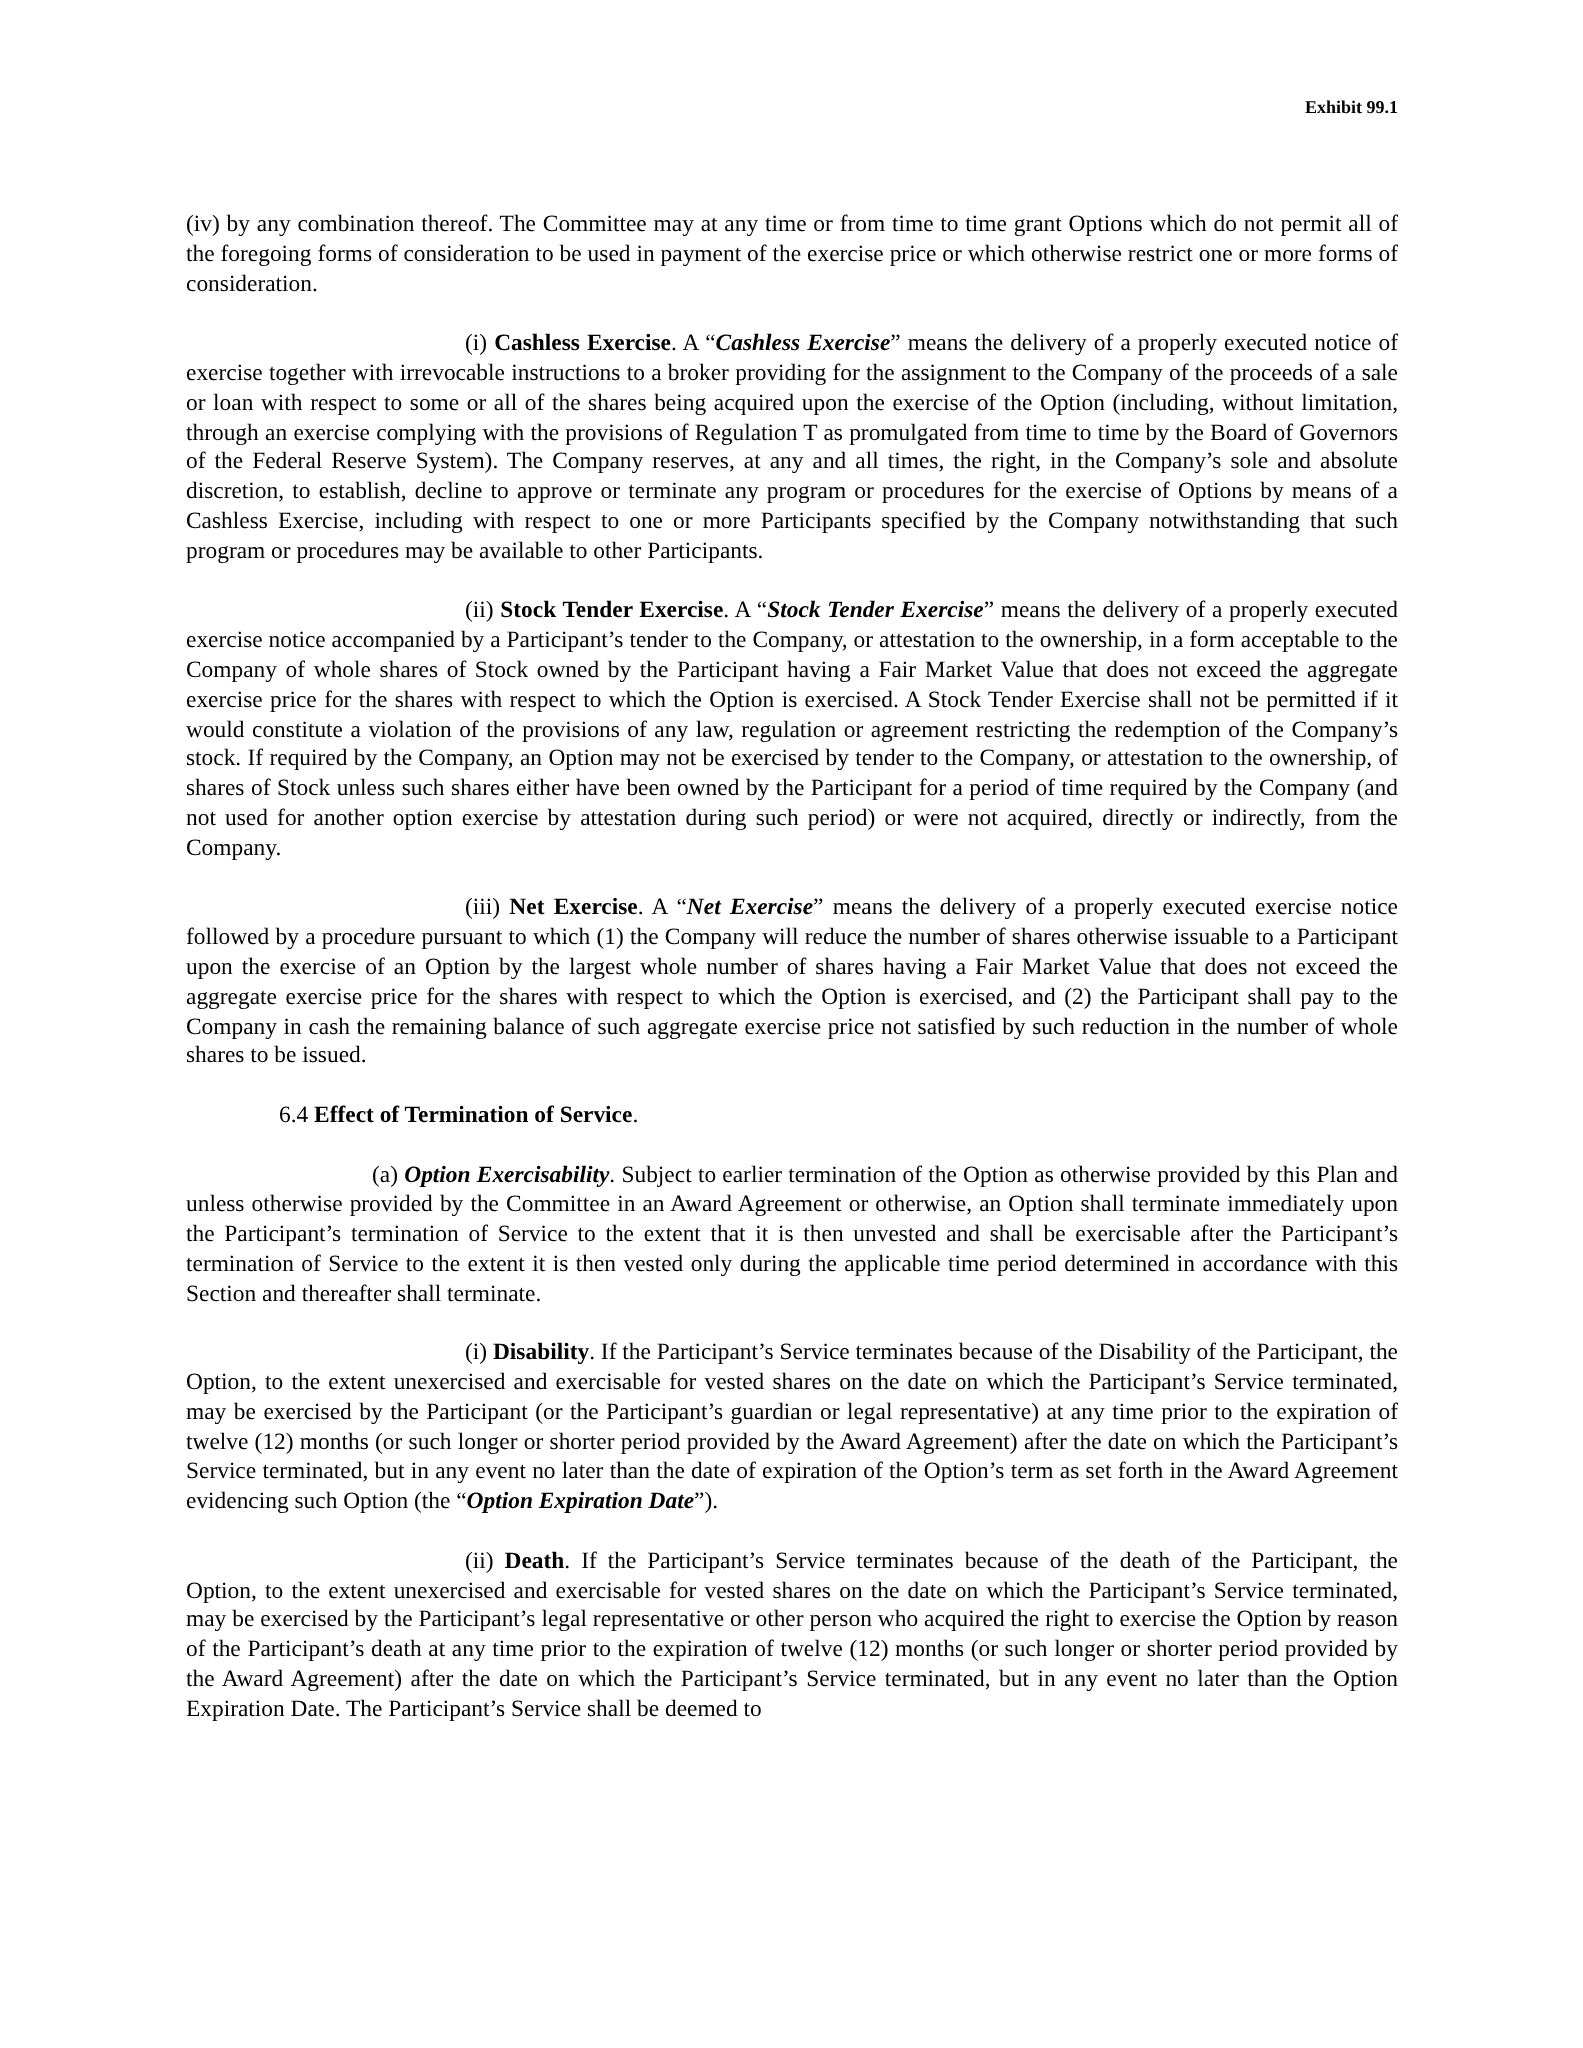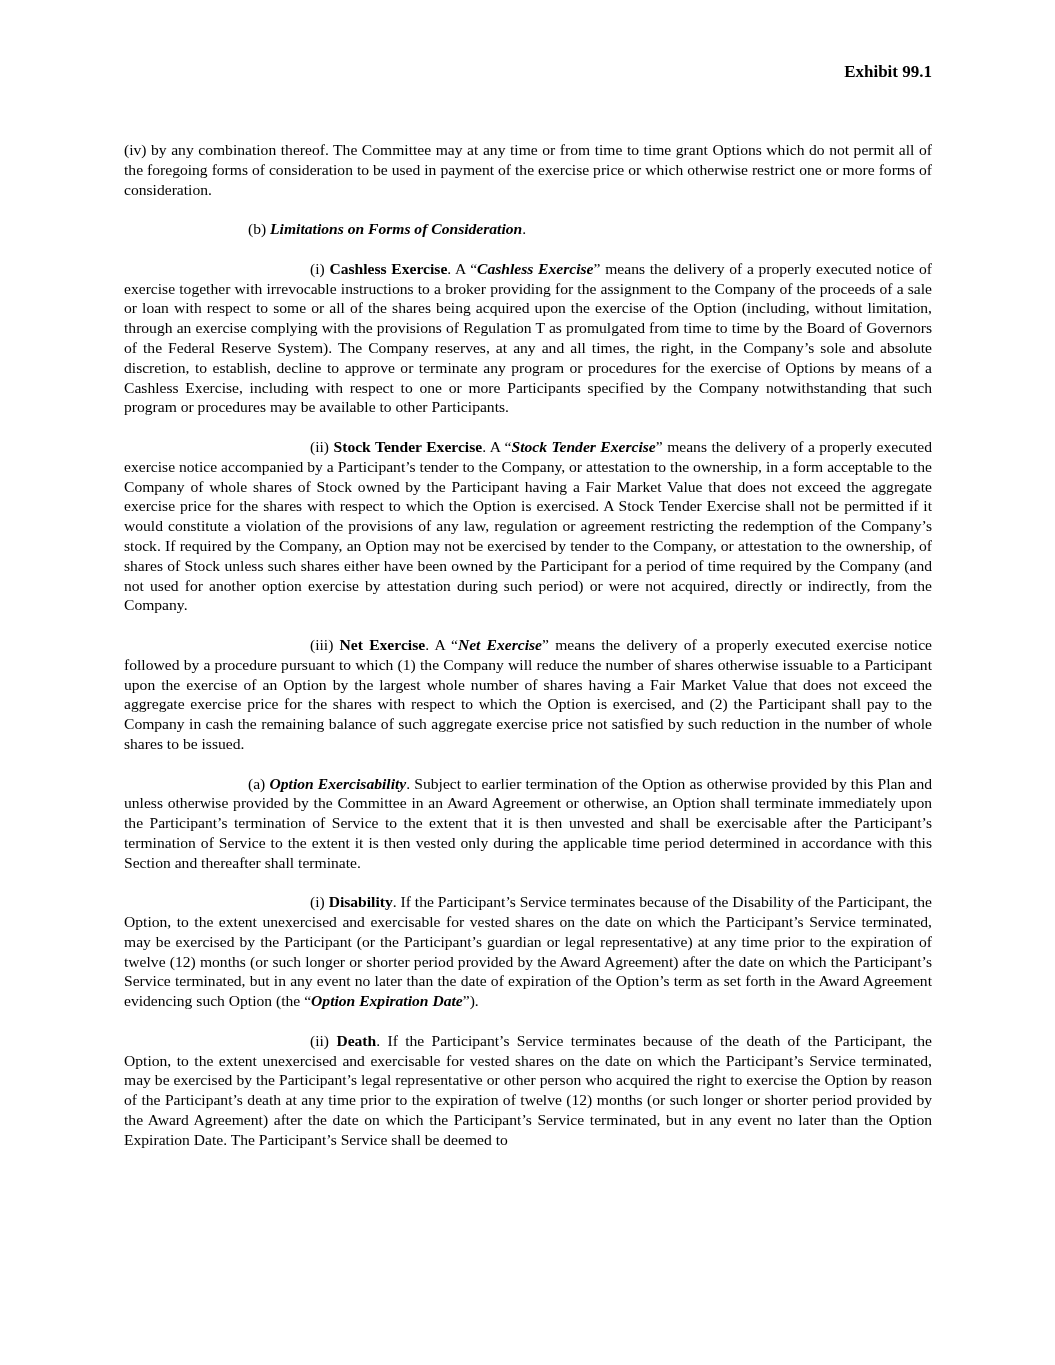--- a/index.html
+++ b/index.html
@@ -21,21 +21,21 @@
     top: 0;
     width: 808px;
     font-size: 15.6px;
     line-height: 19.8px;
   }
   .exhibit {
     position: absolute;
     top: 62px;
     right: 0;
     font-weight: bold;
-    font-size: 17px;
+    font-size: 12px;
   }
   p {
     margin: 0 0 19.8px 0;
     text-align: justify;
   }
   .flow { position: absolute; top: 140px; left: 0; width: 808px; }
   .ind1 { text-indent: 62px; }
   .ind2 { text-indent: 124px; }
   .ind3 { text-indent: 186px; }
   b { font-weight: bold; }
@@ -44,28 +44,28 @@
 </head>
 <body>
 
 <div class="page">
   <div class="exhibit">Exhibit 99.1</div>
 
   <div class="flow">
 
     <p><span>(iv) by any combination thereof. The Committee may at any time or from time to time grant Options which do not permit all of the foregoing forms of consideration to be used in payment of the exercise price or which otherwise restrict one or more forms of consideration.</span></p>
 
-    <p class="ind2"><span>(b) </span><span class="bi">Limitations on Forms of Consideration</span><span>.</span></p>
 
     <p class="ind3"><span>(i) </span><b>Cashless Exercise</b><span>. A “</span><span class="bi">Cashless Exercise</span><span>” means the delivery of a properly executed notice of exercise together with irrevocable instructions to a broker providing for the assignment to the Company of the proceeds of a sale or loan with respect to some or all of the shares being acquired upon the exercise of the Option (including, without limitation, through an exercise complying with the provisions of Regulation T as promulgated from time to time by the Board of Governors of the Federal Reserve System). The Company reserves, at any and all times, the right, in the Company’s sole and absolute discretion, to establish, decline to approve or terminate any program or procedures for the exercise of Options by means of a Cashless Exercise, including with respect to one or more Participants specified by the Company notwithstanding that such program or procedures may be available to other Participants.</span></p>
 
     <p class="ind3"><span>(ii) </span><b>Stock Tender Exercise</b><span>. A “</span><span class="bi">Stock Tender Exercise</span><span>” means the delivery of a properly executed exercise notice accompanied by a Participant’s tender to the Company, or attestation to the ownership, in a form acceptable to the Company of whole shares of Stock owned by the Participant having a Fair Market Value that does not exceed the aggregate exercise price for the shares with respect to which the Option is exercised. A Stock Tender Exercise shall not be permitted if it would constitute a violation of the provisions of any law, regulation or agreement restricting the redemption of the Company’s stock. If required by the Company, an Option may not be exercised by tender to the Company, or attestation to the ownership, of shares of Stock unless such shares either have been owned by the Participant for a period of time required by the Company (and not used for another option exercise by attestation during such period) or were not acquired, directly or indirectly, from the Company.</span></p>
 
     <p class="ind3"><span>(iii) </span><b>Net Exercise</b><span>. A “</span><span class="bi">Net Exercise</span><span>” means the delivery of a properly executed exercise notice followed by a procedure pursuant to which (1) the Company will reduce the number of shares otherwise issuable to a Participant upon the exercise of an Option by the largest whole number of shares having a Fair Market Value that does not exceed the aggregate exercise price for the shares with respect to which the Option is exercised, and (2) the Participant shall pay to the Company in cash the remaining balance of such aggregate exercise price not satisfied by such reduction in the number of whole shares to be issued.</span></p>
 
+    <p class="ind1"><span>6.4 </span><b>Effect of Termination of Service</b><span>.</span></p>
 
     <p class="ind2"><span>(a) </span><span class="bi">Option Exercisability</span><span>. Subject to earlier termination of the Option as otherwise provided by this Plan and unless otherwise provided by the Committee in an Award Agreement or otherwise, an Option shall terminate immediately upon the Participant’s termination of Service to the extent that it is then unvested and shall be exercisable after the Participant’s termination of Service to the extent it is then vested only during the applicable time period determined in accordance with this Section and thereafter shall terminate.</span></p>
 
     <p class="ind3"><span>(i) </span><b>Disability</b><span>. If the Participant’s Service terminates because of the Disability of the Participant, the Option, to the extent unexercised and exercisable for vested shares on the date on which the Participant’s Service terminated, may be exercised by the Participant (or the Participant’s guardian or legal representative) at any time prior to the expiration of twelve (12) months (or such longer or shorter period provided by the Award Agreement) after the date on which the Participant’s Service terminated, but in any event no later than the date of expiration of the Option’s term as set forth in the Award Agreement evidencing such Option (the “</span><span class="bi">Option Expiration Date</span><span>”).</span></p>
 
     <p class="ind3"><span>(ii) </span><b>Death</b><span>. If the Participant’s Service terminates because of the death of the Participant, the Option, to the extent unexercised and exercisable for vested shares on the date on which the Participant’s Service terminated, may be exercised by the Participant’s legal representative or other person who acquired the right to exercise the Option by reason of the Participant’s death at any time prior to the expiration of twelve (12) months (or such longer or shorter period provided by the Award Agreement) after the date on which the Participant’s Service terminated, but in any event no later than the Option Expiration Date. The Participant’s Service shall be deemed to</span></p>
 
   </div>
 </div>
 

